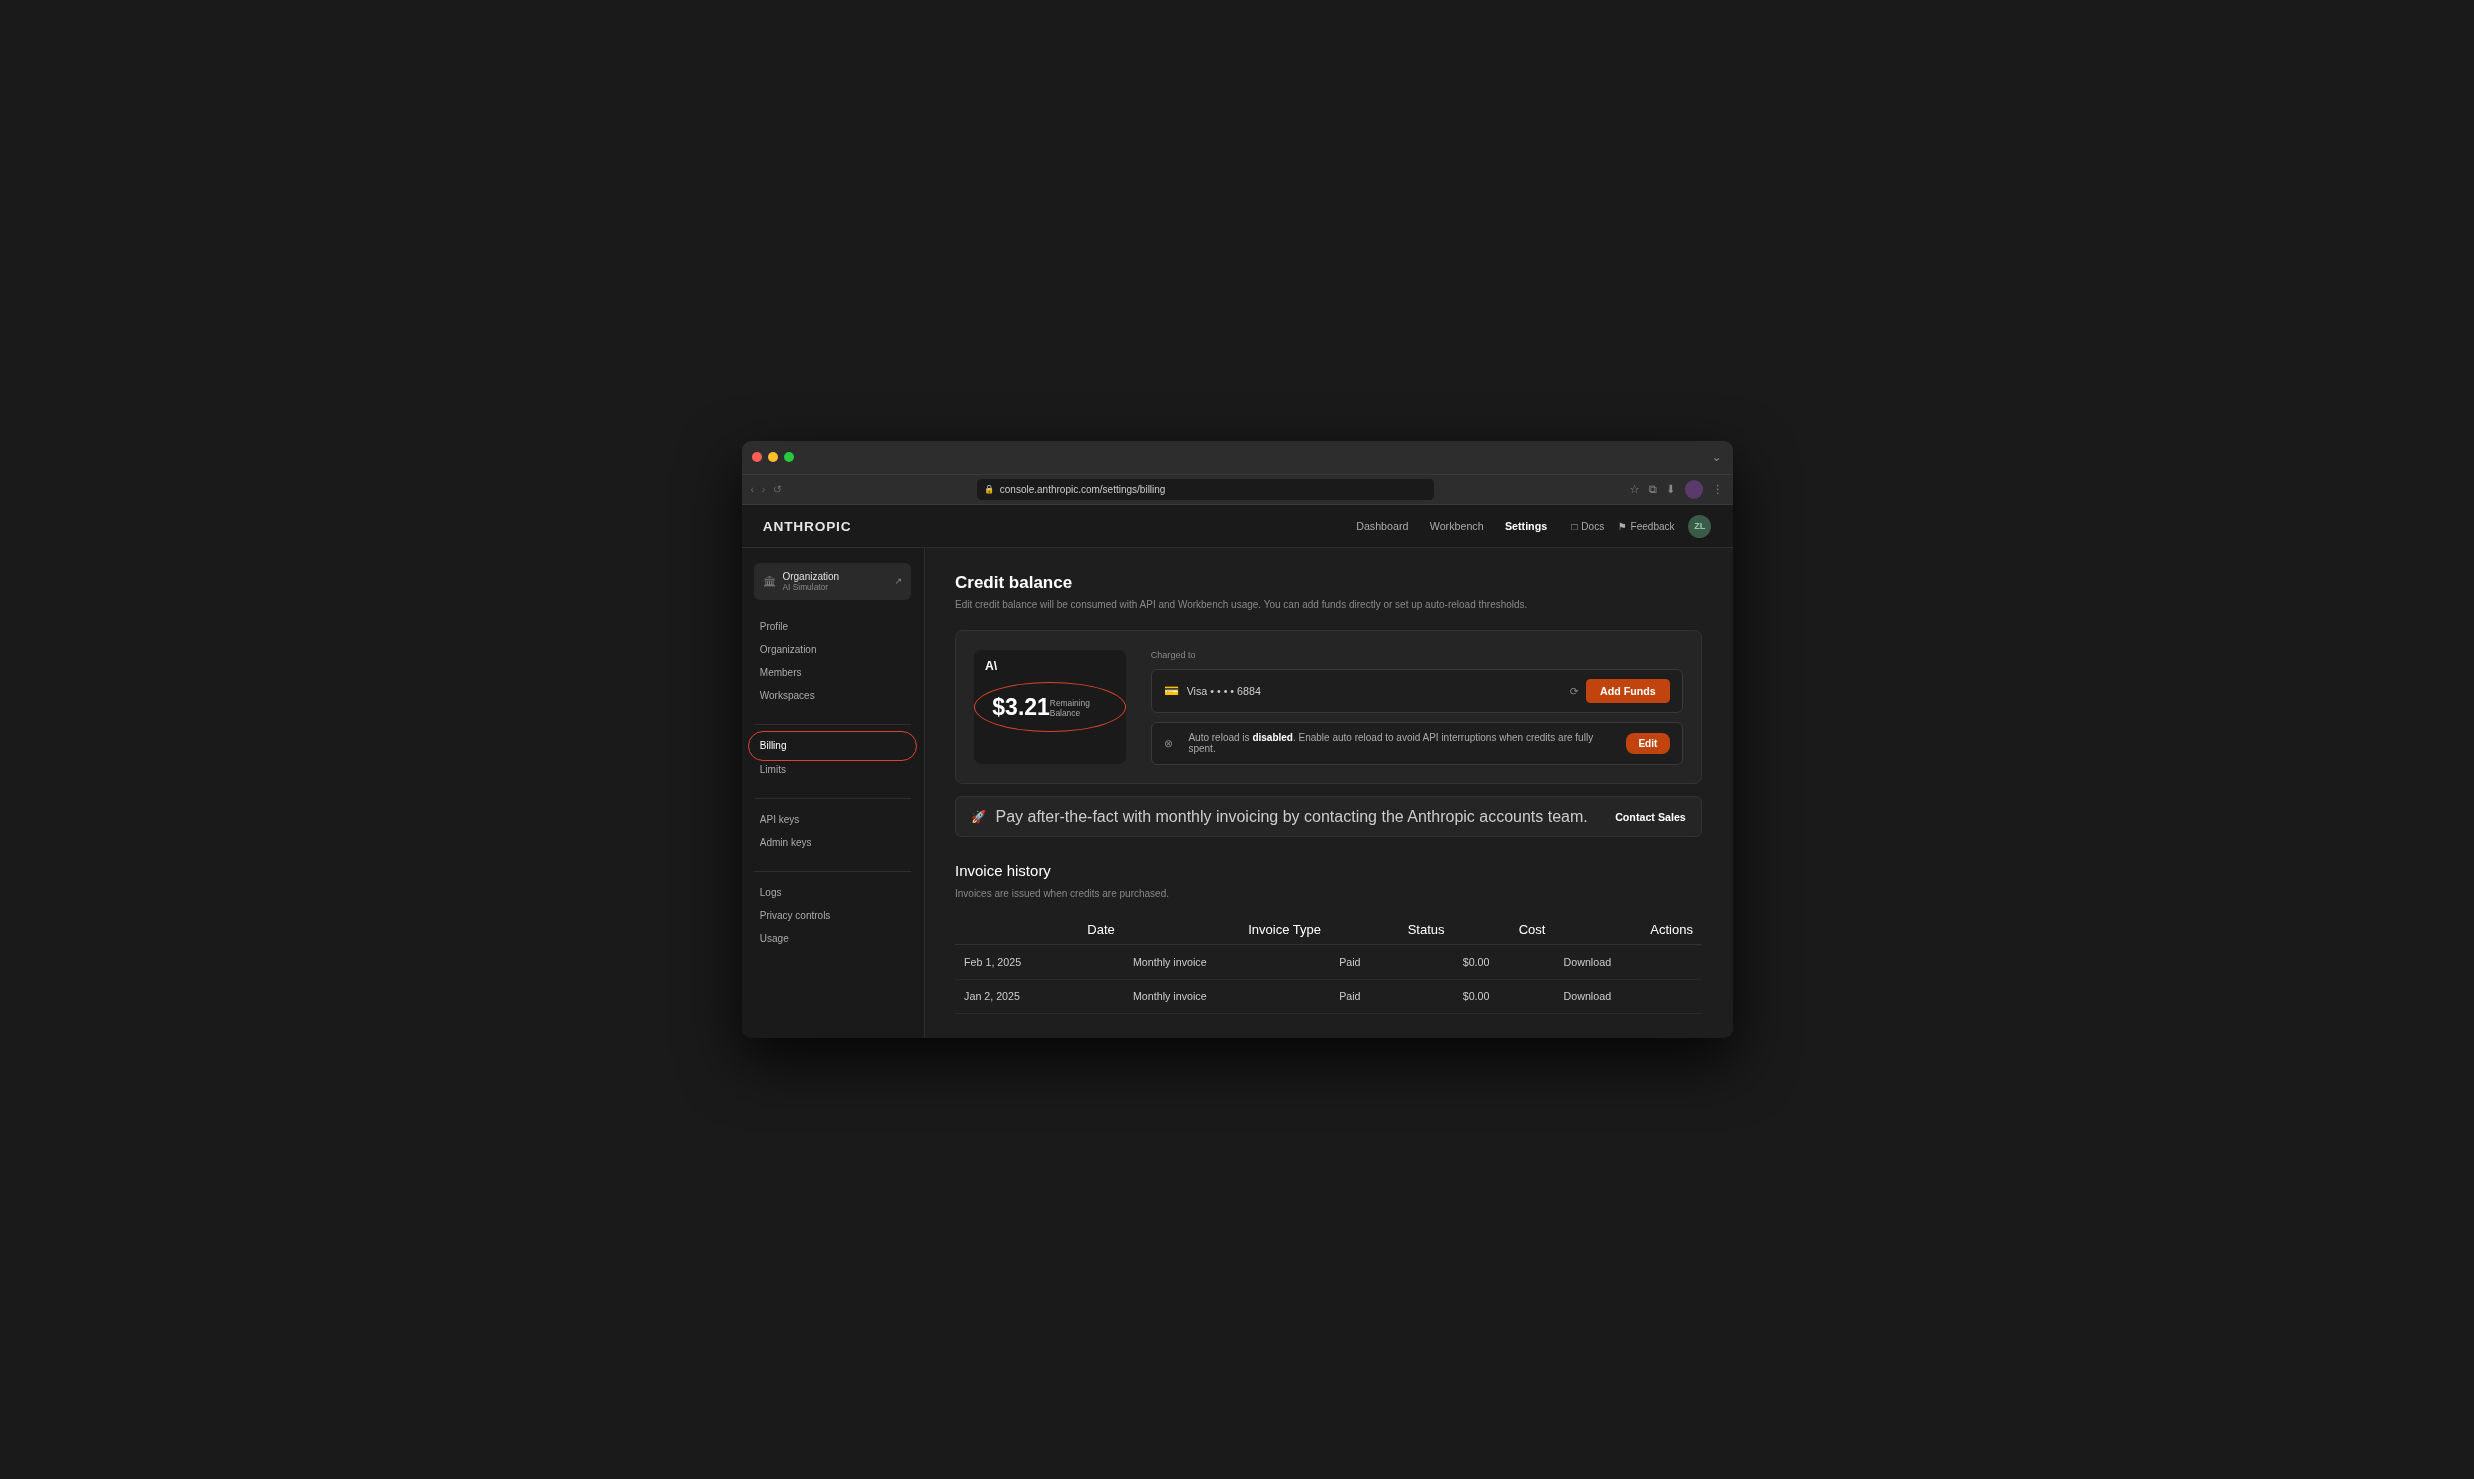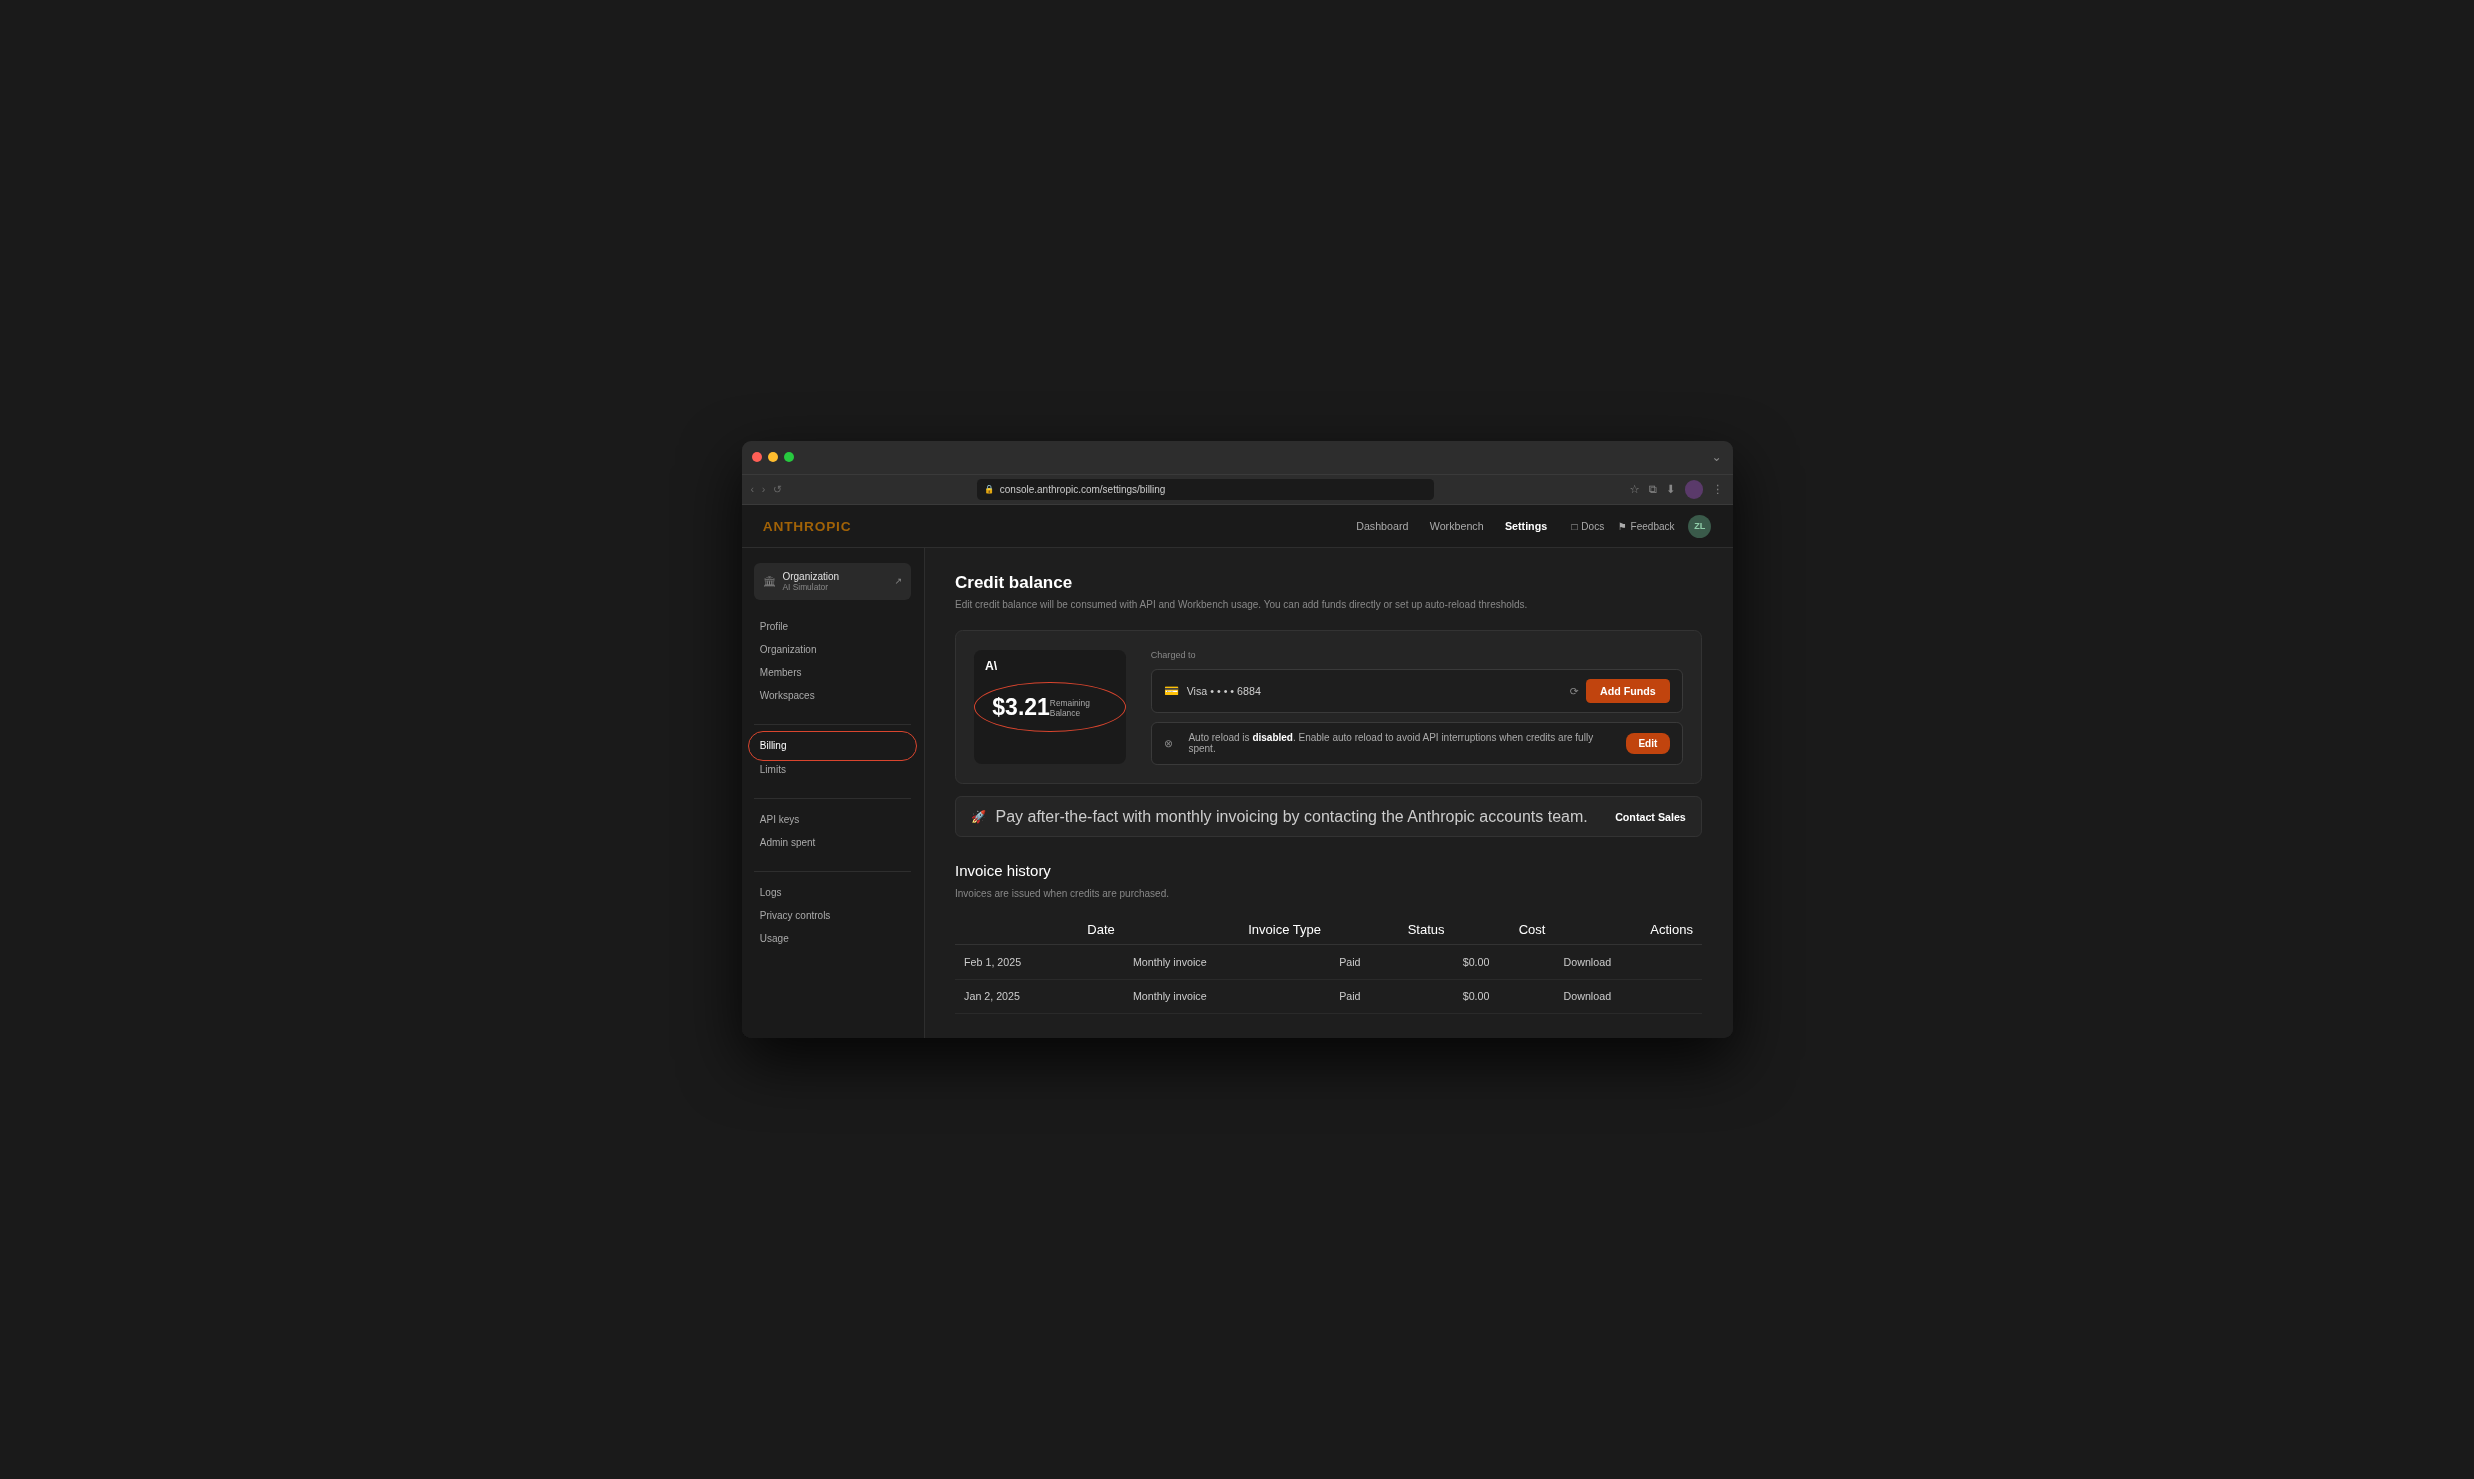--- a/index.html
+++ b/index.html
@@ -114,21 +114,21 @@
     
     .app-header {
       background: #1a1a1a;
       height: 43px;
       display: flex;
       align-items: center;
       padding: 0 21.3px;
       border-bottom: 0.8px solid #2e2e2e;
     }
     .logo {
-      color: #a16207;
+      color: #e5e5e5;
       font-size: 13.7px;
       font-weight: 700;
       letter-spacing: 0.8px;
       margin-right: auto;
     }
     .nav-links {
       display: flex;
       gap: 21.3px;
       align-items: center;
     }
@@ -498,21 +498,21 @@
             <div class="billing-circle"></div>
             <span class="sidebar-item billing">Billing</span>
           </div>
           <span class="sidebar-item">Limits</span>
         </div>
 
         <hr class="sidebar-divider">
 
         <div class="sidebar-section">
           <span class="sidebar-item">API keys</span>
-          <span class="sidebar-item">Admin spent</span>
+          <span class="sidebar-item">Admin keys</span>
         </div>
 
         <hr class="sidebar-divider">
 
         <div class="sidebar-section">
           <span class="sidebar-item">Logs</span>
           <span class="sidebar-item">Privacy controls</span>
           <span class="sidebar-item">Usage</span>
         </div>
       </aside>

